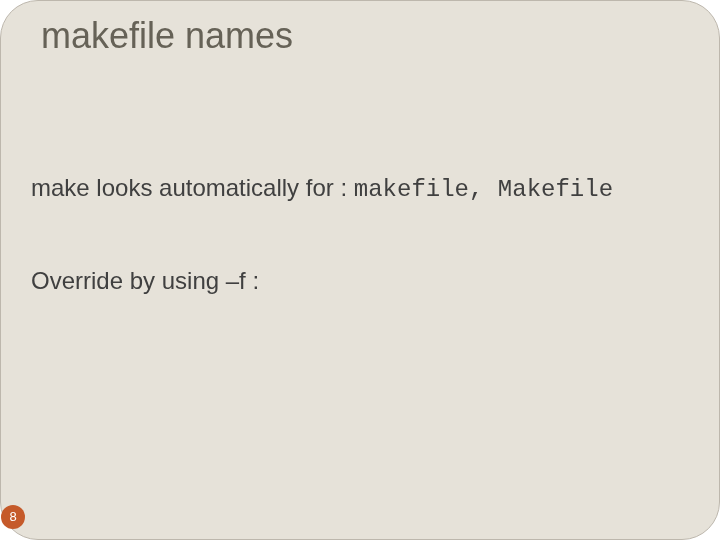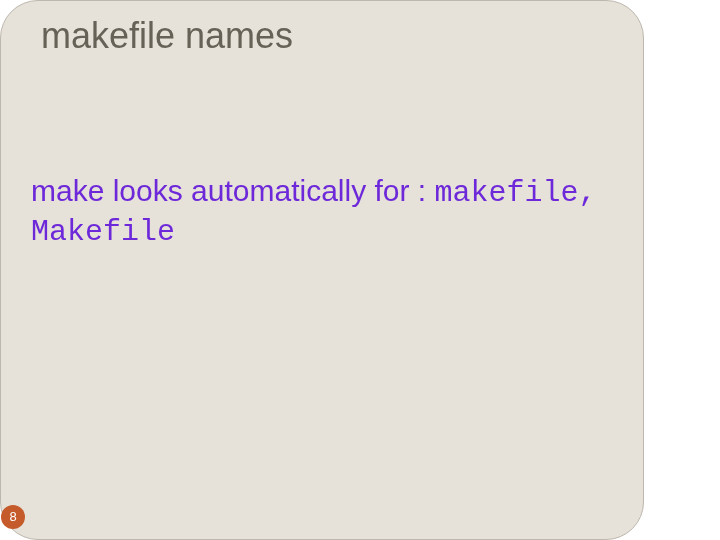--- a/index.html
+++ b/index.html
@@ -7,43 +7,43 @@
     padding: 0;
     width: 720px;
     height: 540px;
     background: #ffffff;
     overflow: hidden;
     font-family: Arial, Helvetica, sans-serif;
   }
   .slide {
     position: relative;
     box-sizing: border-box;
-    width: 644px;
+    width: 720px;
     height: 540px;
     background: #e6e2d9;
     border: 1px solid #bdb7ad;
     border-radius: 38px;
   }
   .title {
     position: absolute;
     top: 14px;
     left: 40px;
     right: 40px;
     font-size: 36px;
     font-weight: 400;
     color: #666257;
   }
   .body {
     position: absolute;
     top: 172px;
     left: 30px;
     right: 30px;
     bottom: 30px;
-    font-size: 30px;
-    color: #6d28d9;
+    font-size: 24px;
+    color: #404040;
     line-height: 1.22;
   }
   .para1, .para2 {
     margin: 0;
   }
   .para2 {
     margin-top: 62px;
   }
   .mono {
     font-family: "Courier New", Courier, monospace;
@@ -70,20 +70,20 @@
 
   <div class="title">makefile names</div>
 
   <div class="body">
 
     <p class="para1">
       <span>make looks automatically for : </span><span class="mono">makefile, Makefile</span>
     </p>
 
     <p class="para2">
-      <br>
+      <span>Override by using –f :</span><br>
     </p>
 
   </div>
 
   <div class="page-num">8</div>
 
 </div>
 
 </body></html>

